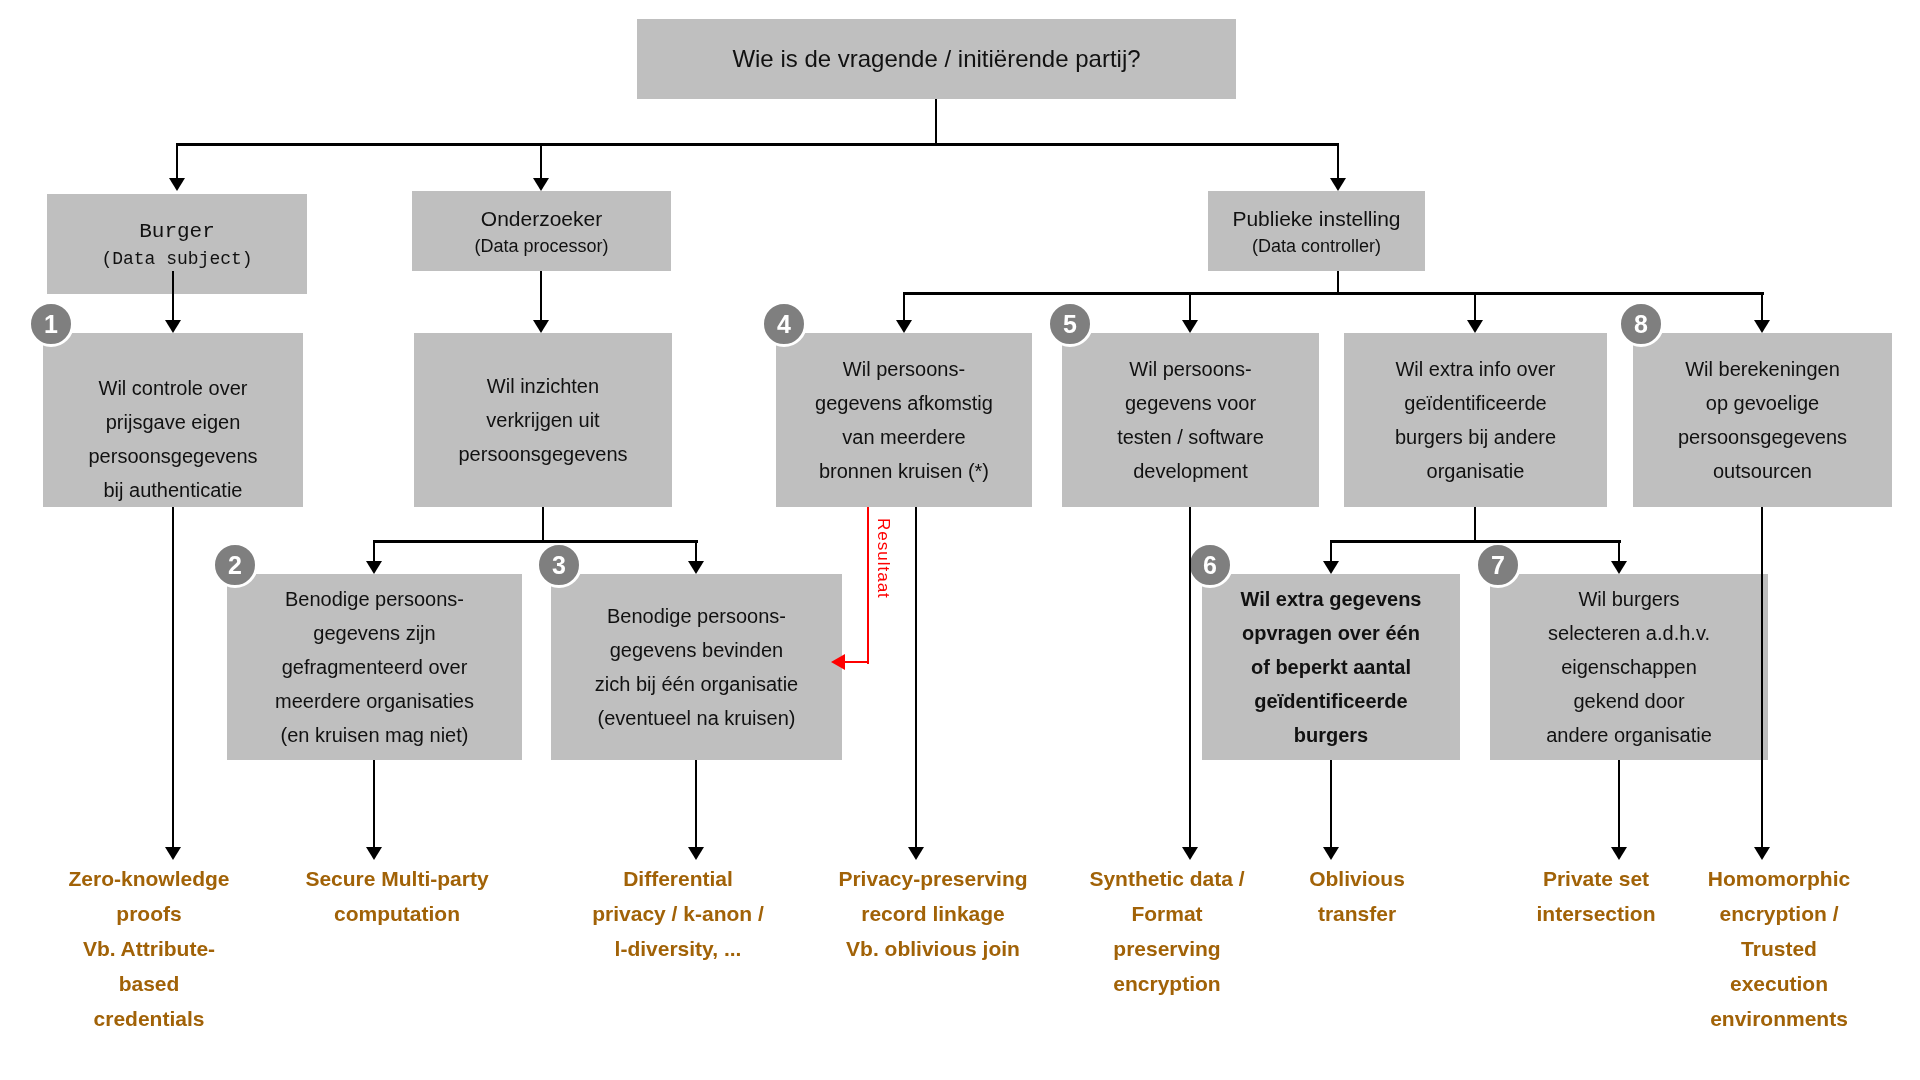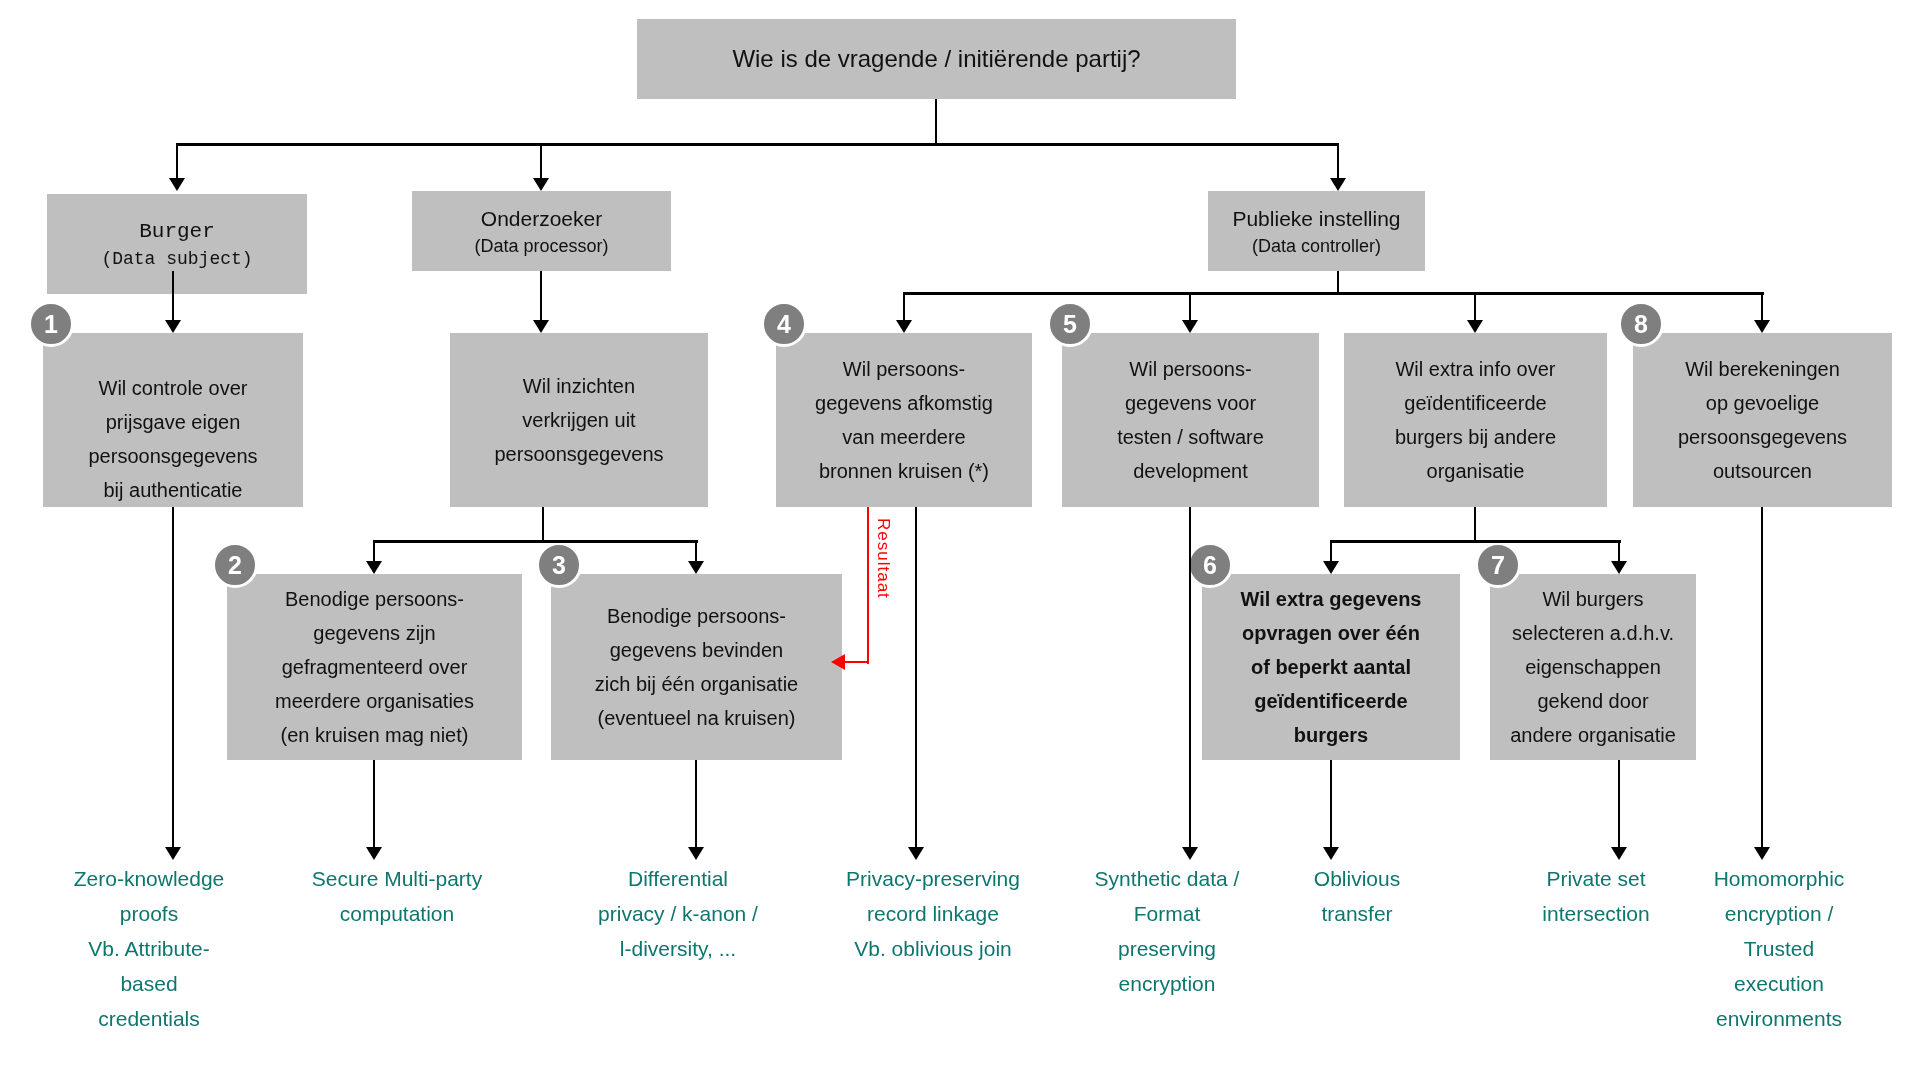--- a/index.html
+++ b/index.html
@@ -37,22 +37,22 @@
     position:absolute;width:0;height:0;
     border-top:8px solid transparent;border-bottom:8px solid transparent;
     border-right:14px solid var(--red,#fe0000);
   }
   .resultaat{
     position:absolute;color:var(--red,#fe0000);font-size:17px;
     writing-mode:vertical-rl;letter-spacing:1px;
   }
   .outcome{
     position:absolute;top:861px;transform:translateX(-50%);
-    font-weight:normal;font-size:21px;line-height:1.67;
-    text-align:center;white-space:pre-line;color:#0f766e;
+    font-weight:bold;font-size:21px;line-height:1.67;
+    text-align:center;white-space:pre-line;color:#a16207;
   }
 </style>
 </head>
 <body>
 
 <div class="canvas">
 
   <div class="box title-box" style="left:637px;top:19px;width:599px;height:80px;">
     <div class="txt">Wie is de vragende / initiërende partij?</div>
   </div>
@@ -69,21 +69,21 @@
     <div class="party-name">Publieke instelling</div>
     <div class="party-role">(Data controller)</div>
   </div>
 
   <div class="box" style="left:43px;top:333px;width:260px;height:174px;justify-content:flex-end;">
     <div class="txt">Wil controle over
 prijsgave eigen
 persoonsgegevens
 bij authenticatie</div>
   </div>
-  <div class="box" style="left:414px;top:333px;width:258px;height:174px;margin-left:36px;">
+  <div class="box" style="left:414px;top:333px;width:258px;height:174px;">
     <div class="txt">Wil inzichten
 verkrijgen uit
 persoonsgegevens</div>
   </div>
   <div class="box" style="left:776px;top:333px;width:256px;height:174px;">
     <div class="txt">Wil persoons-
 gegevens afkomstig
 van meerdere
 bronnen kruisen (*)</div>
   </div>
@@ -119,21 +119,21 @@
 zich bij één organisatie
 (eventueel na kruisen)</div>
   </div>
   <div class="box" style="left:1202px;top:574px;width:258px;height:186px;font-weight:bold;">
     <div class="txt">Wil extra gegevens
 opvragen over één
 of beperkt aantal
 geïdentificeerde
 burgers</div>
   </div>
-  <div class="box" style="left:1490px;top:574px;width:206px;height:186px;text-align:center;">
+  <div class="box" style="left:1490px;top:574px;width:278px;height:186px;text-align:center;">
     <div class="txt">Wil burgers
 selecteren a.d.h.v.
 eigenschappen
 gekend door
 andere organisatie</div>
   </div>
 
   <div class="badge" style="left:28px;top:301px;">1</div>
   <div class="badge" style="left:212px;top:542px;">2</div>
   <div class="badge" style="left:536px;top:542px;">3</div>

